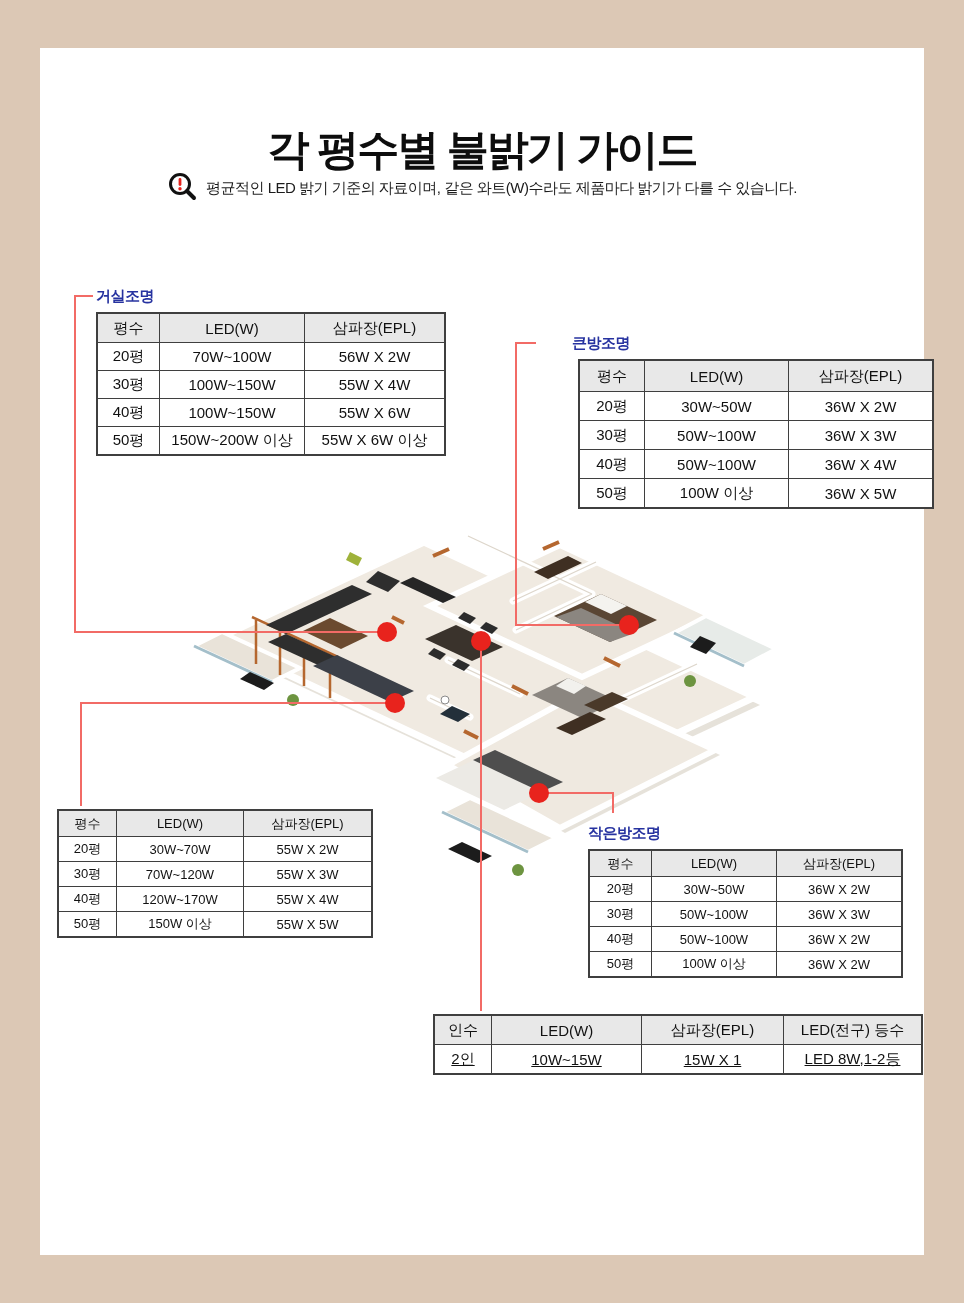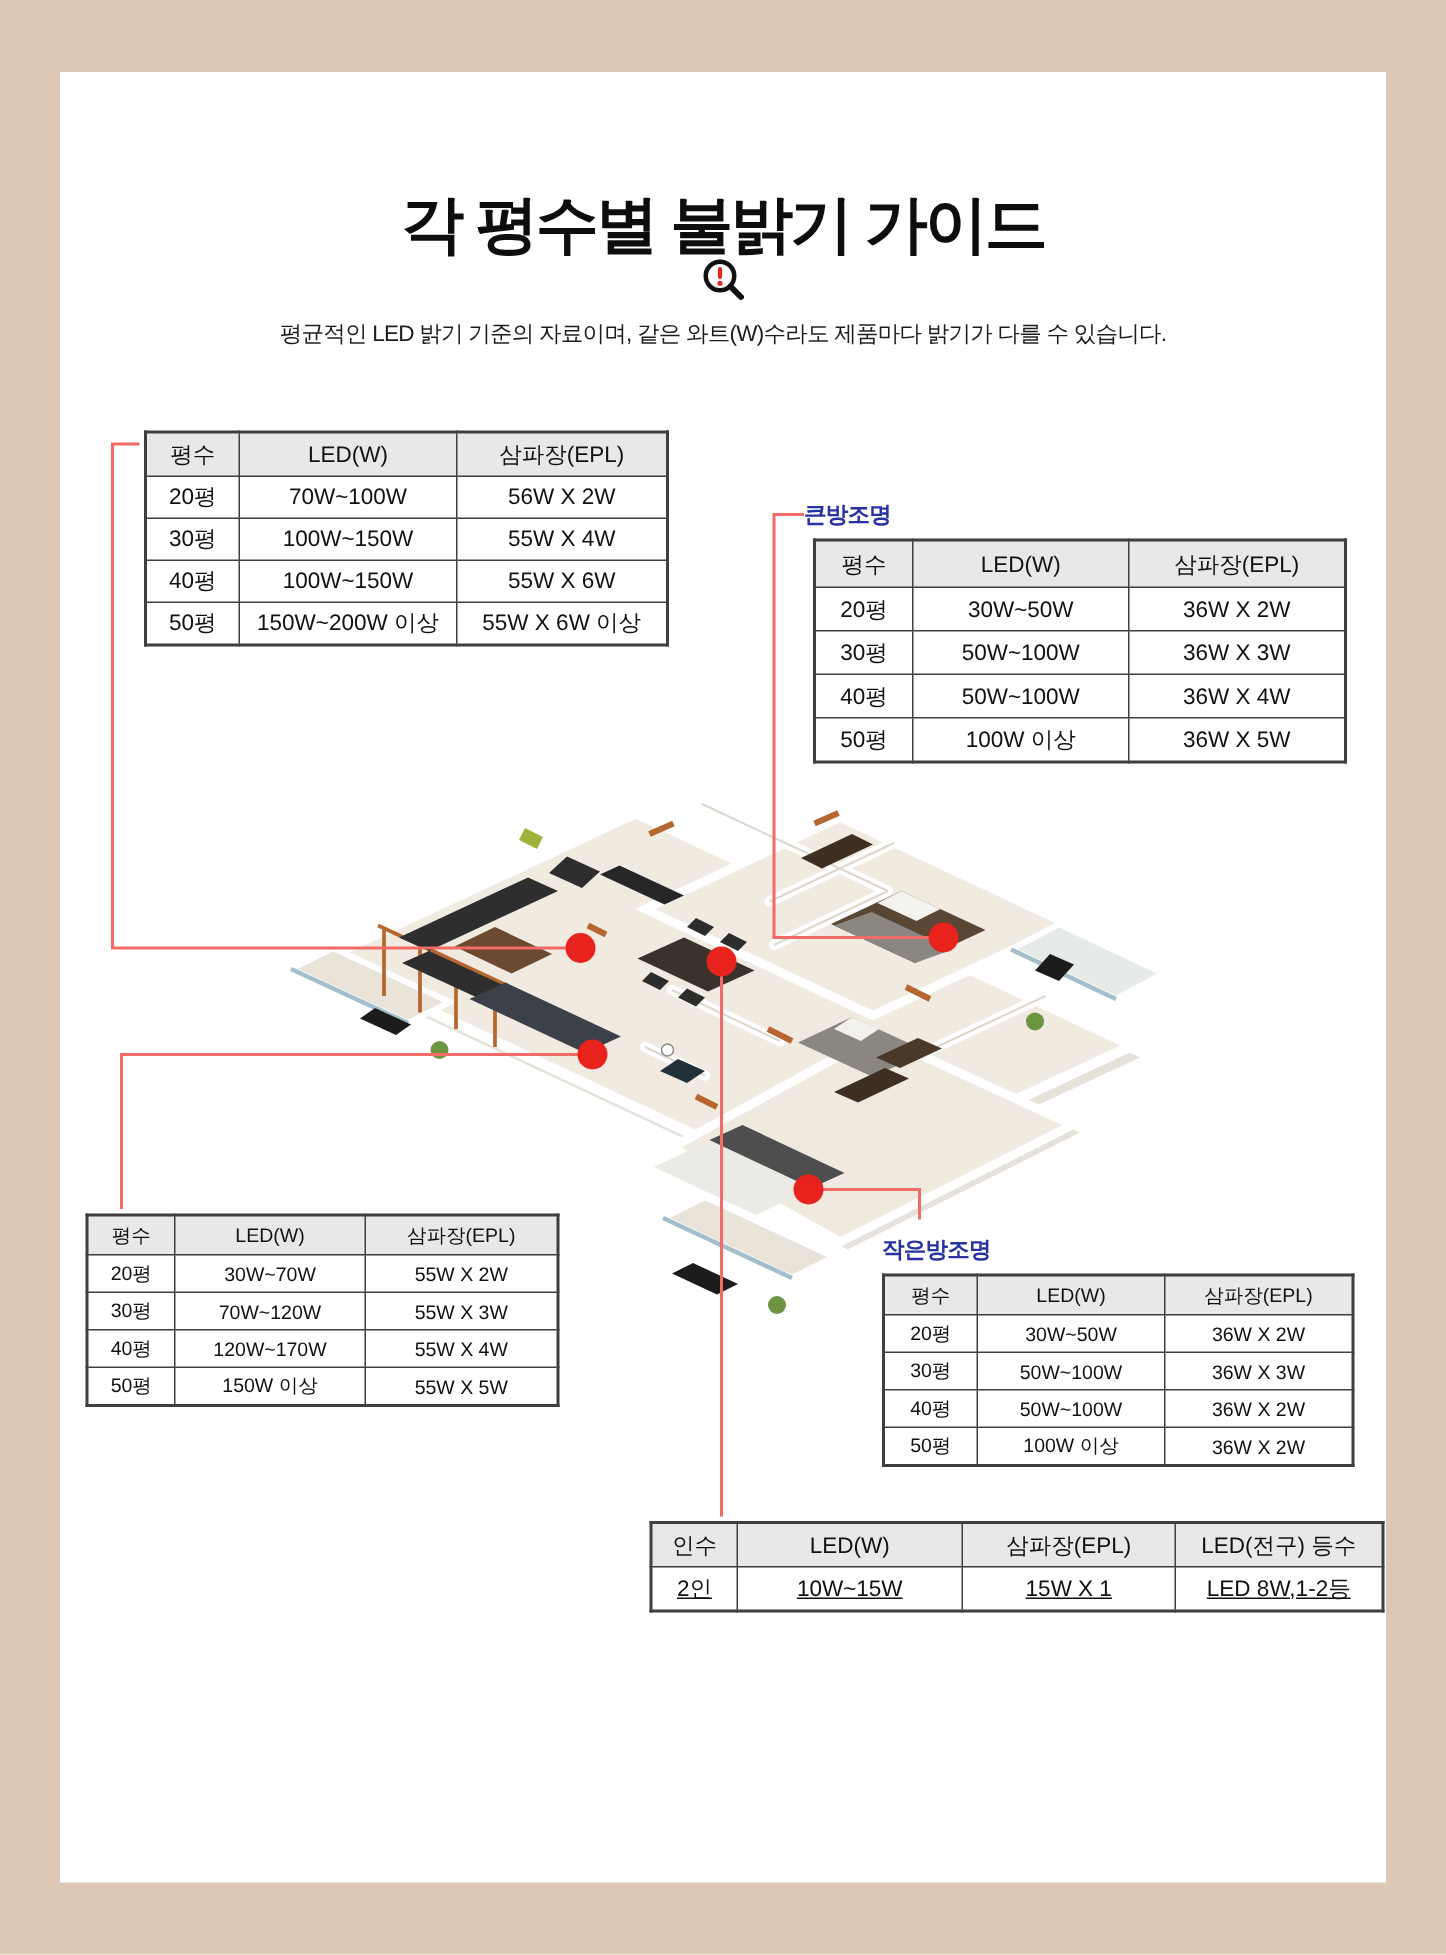--- a/index.html
+++ b/index.html
@@ -14,21 +14,21 @@
     background:#ffffff;
   }
   .abs{position:absolute;}
   .page-title{
     left:0;top:94px;width:964px;text-align:center;
     font-size:42px;font-weight:bold;color:#0d0d0d;letter-spacing:-2px;
     z-index:3;
   }
   .notice-row{
     left:0;top:172px;width:964px;display:flex;justify-content:center;
-    align-items:center;gap:9px;z-index:3;flex-direction:column;
+    align-items:center;gap:9px;z-index:3;
   }
   .notice-text{font-size:15px;color:#1c1c1c;letter-spacing:-0.5px;}
   
   .tgroup{z-index:2;}
   .tlabel{
     font-size:15px;font-weight:bold;color:#2733a0;letter-spacing:-0.5px;
     margin:0 0 6px 0;white-space:nowrap;
   }
   table{border-collapse:collapse;table-layout:fixed;background:#fff;}
   th,td{
@@ -170,20 +170,21 @@
       <circle cx="13" cy="12" r="9.5" fill="none" stroke="#111" stroke-width="3"></circle>
       <line x1="20" y1="19" x2="27" y2="26" stroke="#111" stroke-width="4" stroke-linecap="round"></line>
       <rect x="11.6" y="6" width="2.8" height="8" rx="1.4" fill="#e8231d"></rect>
       <circle cx="13" cy="16.8" r="1.7" fill="#e8231d"></circle>
     </svg>
   </span>
   <span class="notice-text">평균적인 LED 밝기 기준의 자료이며, 같은 와트(W)수라도 제품마다 밝기가 다를 수 있습니다.</span>
 </div>
 
 <div class="abs tgroup" style="left:96px;top:287px;">
+  <div class="tlabel">거실조명</div>
   <table class="t-living">
     <thead>
         <tr>
           <th>평수</th>
           <th>LED(W)</th>
           <th>삼파장(EPL)</th>
         </tr>
       </thead>
     <tbody>
         <tr>
@@ -203,21 +204,21 @@
         </tr>
         <tr>
           <td>50평</td>
           <td>150W~200W 이상</td>
           <td>55W X 6W 이상</td>
         </tr>
       </tbody>
   </table>
 </div>
 
-<div class="abs tgroup" style="left:536px;top:334px;">
+<div class="abs tgroup" style="left:572px;top:334px;">
   <div class="tlabel">큰방조명</div>
   <table class="t-big" style="margin-left:6px;">
     <thead>
         <tr>
           <th>평수</th>
           <th>LED(W)</th>
           <th>삼파장(EPL)</th>
         </tr>
       </thead>
     <tbody>

